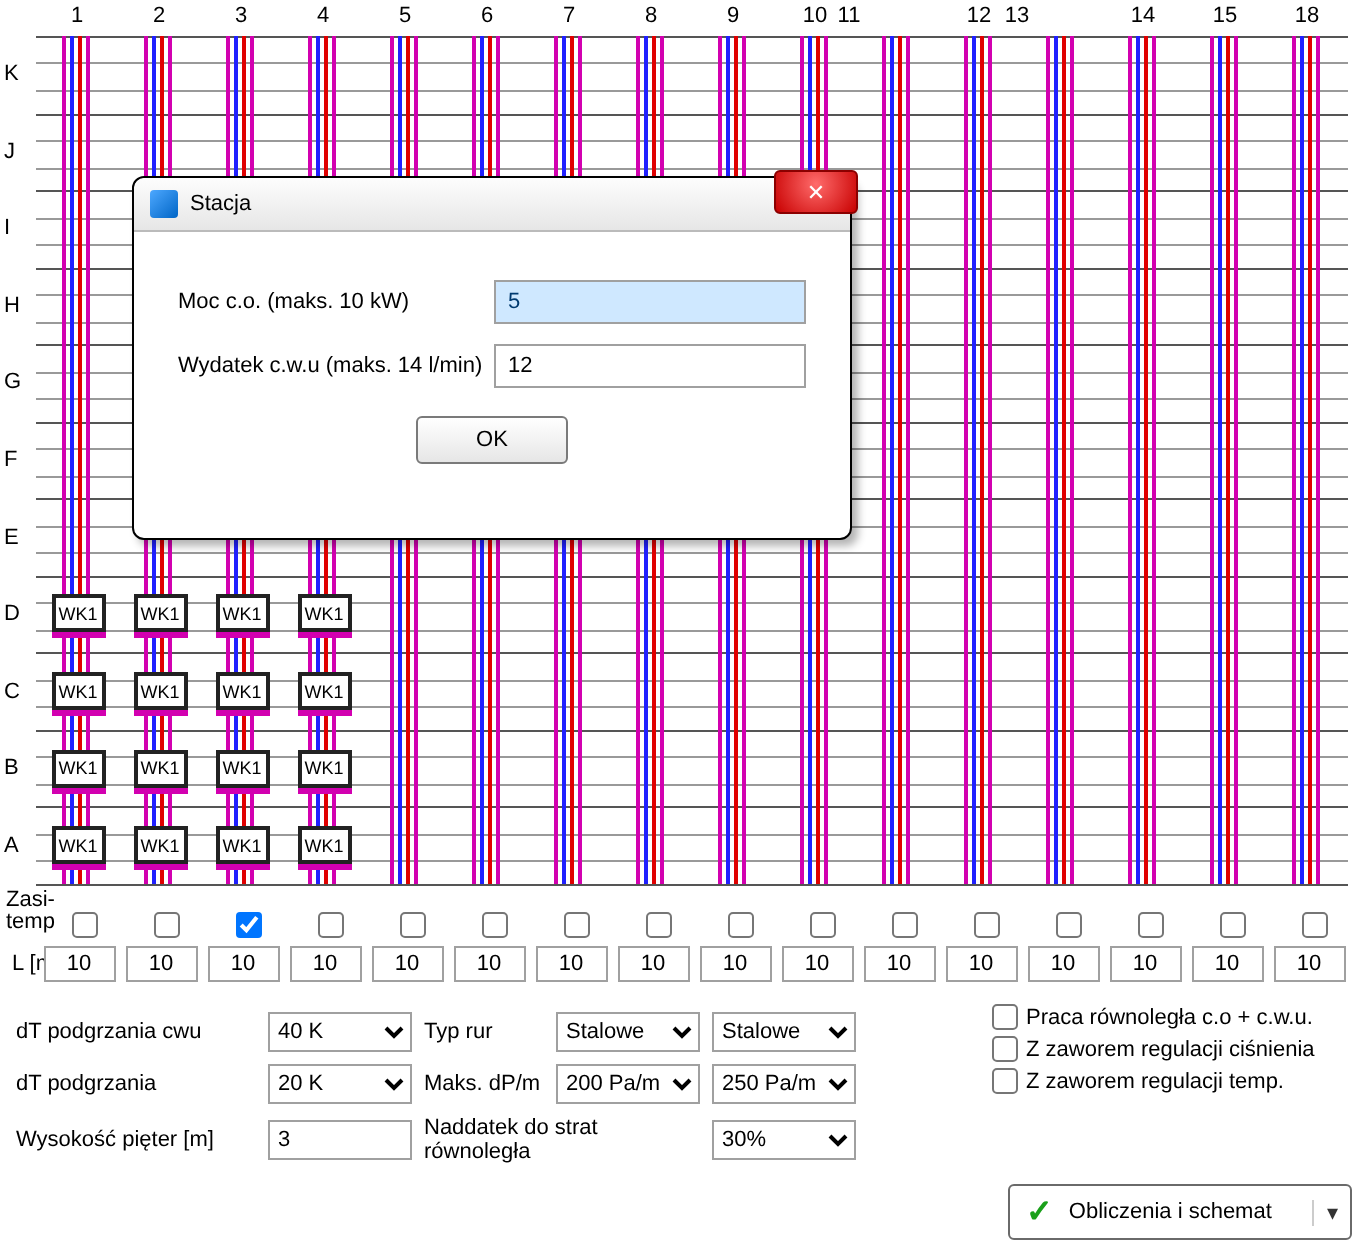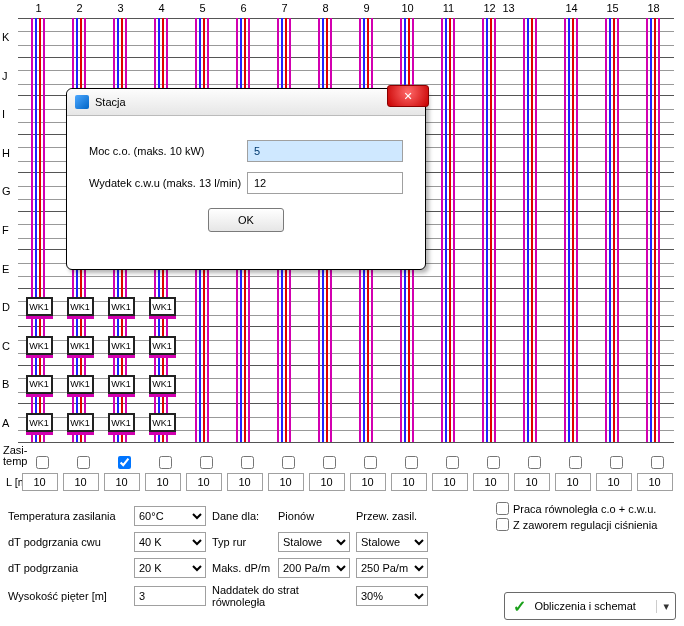--- a/index.html
+++ b/index.html
@@ -448,21 +448,21 @@
   <span class="col-label" style="left: 18px; width: 41px;">1</span>
       <span class="col-label" style="left: 59px; width: 41px;">2</span>
       <span class="col-label" style="left: 100px; width: 41px;">3</span>
       <span class="col-label" style="left: 141px; width: 41px;">4</span>
       <span class="col-label" style="left: 182px; width: 41px;">5</span>
       <span class="col-label" style="left: 223px; width: 41px;">6</span>
       <span class="col-label" style="left: 264px; width: 41px;">7</span>
       <span class="col-label" style="left: 305px; width: 41px;">8</span>
       <span class="col-label" style="left: 346px; width: 41px;">9</span>
       <span class="col-label" style="left: 387px; width: 41px;">10</span>
-      <span class="col-label" style="left: 428px; width: 41px;">11</span>
+      <span class="col-label" style="left: 404px; width: 41px;">11</span>
       <span class="col-label" style="left: 469px; width: 41px;">12</span>
       <span class="col-label" style="left: 488px; width: 41px;">13</span>
       <span class="col-label" style="left: 551px; width: 41px;">14</span>
       <span class="col-label" style="left: 592px; width: 41px;">15</span>
       <span class="col-label" style="left: 633px; width: 41px;">18</span>
       <span class="row-label" style="top: 31.2727px;">K</span>
       <span class="row-label" style="top: 69.8182px;">J</span>
       <span class="row-label" style="top: 108.364px;">I</span>
       <span class="row-label" style="top: 146.909px;">H</span>
       <span class="row-label" style="top: 185.455px;">G</span>
@@ -501,29 +501,20 @@
       <input class="lm-input" value="10" style="left: 431.5px;">
       <input class="lm-input" value="10" style="left: 472.5px;">
       <input class="lm-input" value="10" style="left: 513.5px;">
       <input class="lm-input" value="10" style="left: 554.5px;">
       <input class="lm-input" value="10" style="left: 595.5px;">
       <input class="lm-input" value="10" style="left: 636.5px;">
     </div>
 
   <div class="bottom">
     <div class="b-row">
-      <span class="b-lbl c1">Temperatura zasilania</span>
-      <select class="b-sel">
-        <option>60°C</option>
-      </select>
-      <span class="b-lbl c2" style="width:60px">Dane dla:</span>
-      <span class="b-lbl" style="width:72px">Pionów</span>
-      <span class="b-lbl" style="width:72px">Przew. zasil.</span>
-    </div>
-    <div class="b-row">
       <span class="b-lbl c1">dT podgrzania cwu</span>
       <select class="b-sel">
         <option>40 K</option>
       </select>
       <span class="b-lbl c2" style="width:60px">Typ rur</span>
       <select class="b-sel">
         <option>Stalowe</option>
       </select>
       <select class="b-sel">
         <option>Stalowe</option>
@@ -553,20 +544,24 @@
   </div>
 
   <div class="rcol">
     <label>
       <input type="checkbox" style="">
       <span>Praca równoległa c.o + c.w.u.</span>
     </label>
     <label>
       <input type="checkbox" style="">
       <span>Z zaworem regulacji ciśnienia</span>
+    </label>
+    <label>
+      <input type="checkbox" style="">
+      <span>Z zaworem regulacji temp.</span>
     </label>
   </div>
 
   <button class="calc-btn">
     <span class="tick">✓</span>
     <span>Obliczenia i schemat</span>
     <span class="dd">▾</span>
   </button>
 
   <div class="modal">
@@ -576,20 +571,20 @@
       <div class="close">
         <span>✕</span>
       </div>
     </div>
     <div class="body">
       <div class="mrow">
         <span class="mlbl">Moc c.o. (maks. 10 kW)</span>
         <input class="sel" value="5" style="">
       </div>
       <div class="mrow">
-        <span class="mlbl">Wydatek c.w.u (maks. 13 l/min)</span>
+        <span class="mlbl">Wydatek c.w.u (maks. 14 l/min)</span>
         <input value="12" style="">
       </div>
       <button class="okbtn">OK</button>
     </div>
   </div>
 
 </div>
 
 </body></html>

